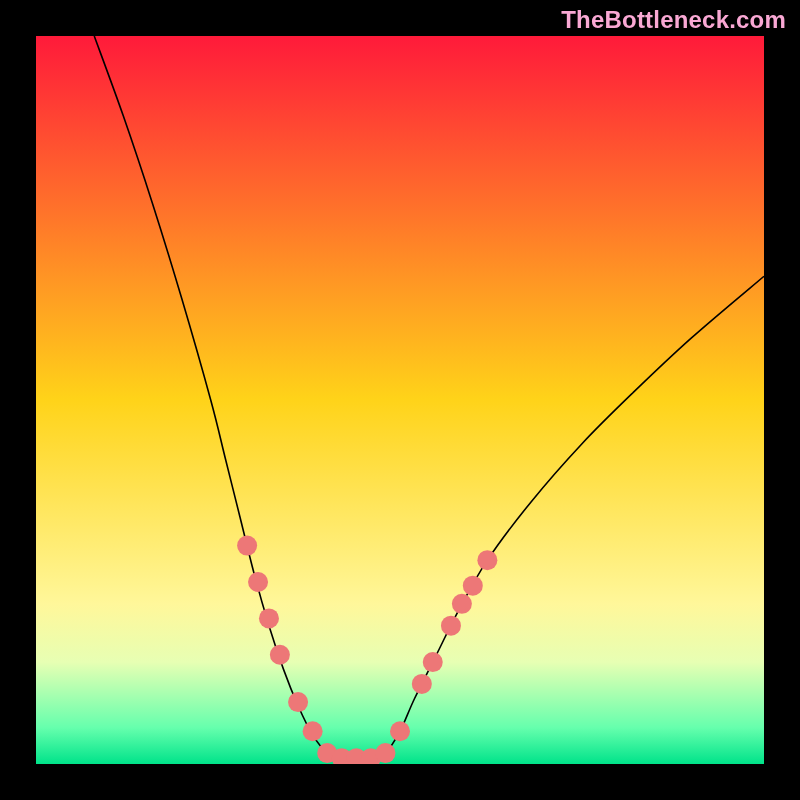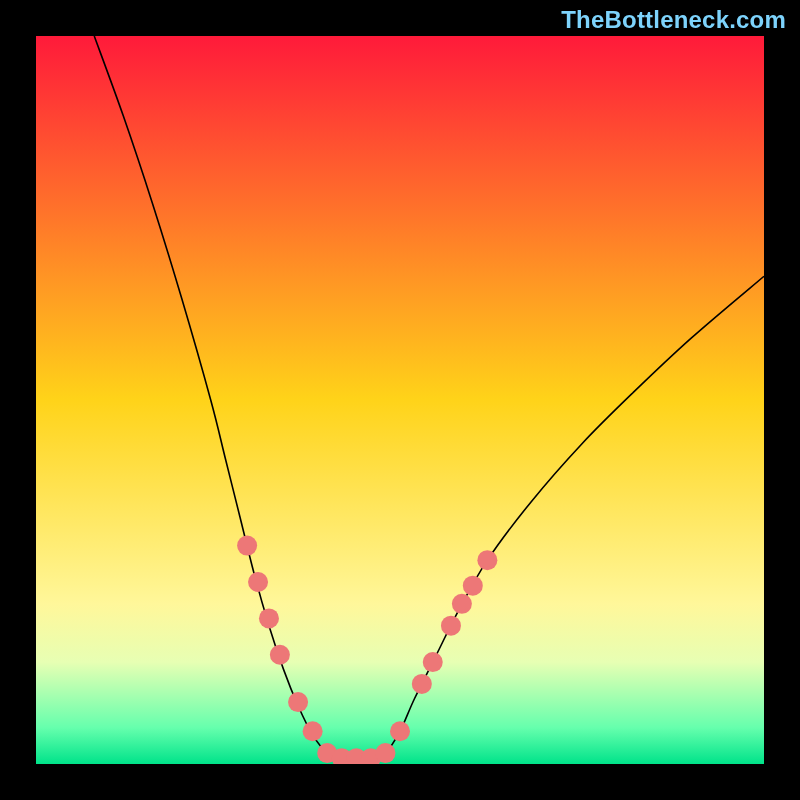--- a/index.html
+++ b/index.html
@@ -14,21 +14,21 @@
   .frame {
     position: relative;
     width: 800px;
     height: 800px;
     background: #000;
   }
   .watermark {
     position: absolute;
     top: 6px;
     right: 14px;
-    color: #7dd3fc;
+    color: #f9a8d4;
     font-size: 24px;
     font-weight: 600;
     letter-spacing: 0.2px;
     z-index: 10;
   }
   .plot-area {
     position: absolute;
     left: 36px;
     top: 36px;
     width: 728px;

